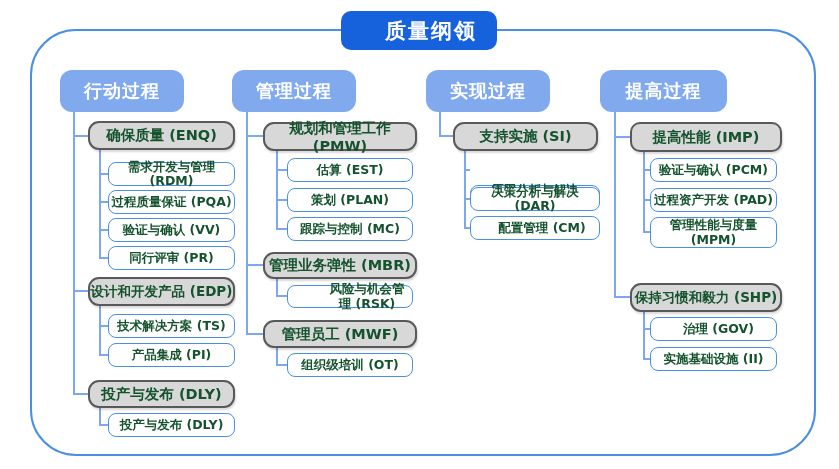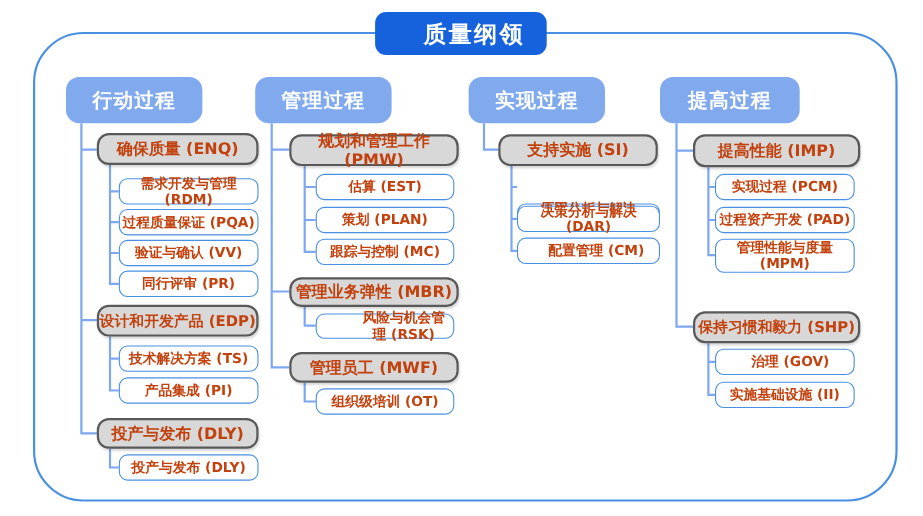--- a/index.html
+++ b/index.html
@@ -2,21 +2,21 @@
 <html><head>
 <meta charset="utf-8">
 <style>
   html,body{margin:0;padding:0;background:#ffffff;}
   body{font-family:"DejaVu Sans","Liberation Sans",sans-serif;}
   .stage{position:relative;width:839px;height:469px;background:#ffffff;overflow:hidden;}
   .frame{position:absolute;left:30px;top:29px;width:786px;height:427px;
          border:2px solid #4a90e2;border-radius:46px;box-sizing:border-box;background:#ffffff;}
   .connectors{position:absolute;left:0;top:0;width:839px;height:469px;pointer-events:none;}
   .node{position:absolute;display:flex;align-items:center;justify-content:center;
-        text-align:center;box-sizing:border-box;color:#c2410c;}
+        text-align:center;box-sizing:border-box;color:#14532d;}
   .title{background:#1662dd;color:#ffffff;font-weight:bold;font-size:21px;
          border-radius:10px;letter-spacing:2px;z-index:3;}
   .col-header{background:#81aaee;color:#ffffff;font-weight:bold;font-size:18px;
               border-radius:12px;letter-spacing:1px;z-index:2;}
   .group{background:#d8d8d8;border:2px solid #595959;border-radius:11px;
          font-weight:bold;font-size:14.5px;z-index:2;box-shadow:1px 2px 2px rgba(0,0,0,0.15);}
   .leaf{background:#ffffff;border:1.5px solid #4a90e2;border-radius:8px;
         font-weight:bold;font-size:12.5px;line-height:1.15;z-index:2;padding:0 2px;}
 </style>
 </head>
@@ -73,21 +73,21 @@
   <div class="node group" style="left:263px;top:252px;width:154px;height:27px;">管理业务弹性 (MBR)</div>
   <div class="node leaf" style="left:287px;top:285px;width:126px;height:23px;padding-left:36px;">风险与机会管理 (RSK)</div>
   <div class="node group" style="left:263px;top:320px;width:154px;height:28px;">管理员工 (MWF)</div>
   <div class="node leaf" style="left:287px;top:353px;width:126px;height:24px;">组织级培训 (OT)</div>
 
   <div class="node group" style="left:453px;top:122px;width:145px;height:29px;">支持实施 (SI)</div>
   <div class="node leaf" style="left:470px;top:158px;width:130px;height:24px;margin-top:27px;">原因分析与解决 (CAR)</div>
   <div class="node leaf" style="left:470px;top:187px;width:130px;height:24px;">决策分析与解决 (DAR)</div>
   <div class="node leaf" style="left:470px;top:216px;width:130px;height:24px;padding-left:16px;">配置管理 (CM)</div>
 
-  <div class="node group" style="left:630px;top:122px;width:152px;height:30px;">提高性能 (IMP)</div>
-  <div class="node leaf" style="left:650px;top:158px;width:127px;height:24px;">实现过程 (PCM)</div>
+  <div class="node group" style="left:630px;top:122px;width:152px;height:30px;border-radius:10px;">提高性能 (IMP)</div>
+  <div class="node leaf" style="left:650px;top:158px;width:127px;height:24px;">验证与确认 (PCM)</div>
   <div class="node leaf" style="left:650px;top:188px;width:127px;height:24px;">过程资产开发 (PAD)</div>
   <div class="node leaf" style="left:650px;top:217px;width:127px;height:31px;">管理性能与度量 (MPM)</div>
   <div class="node group" style="left:630px;top:283px;width:152px;height:29px;font-size:13.5px;">保持习惯和毅力 (SHP)</div>
   <div class="node leaf" style="left:650px;top:317px;width:127px;height:24px;padding-left:12px;">治理 (GOV)</div>
   <div class="node leaf" style="left:650px;top:347px;width:127px;height:24px;">实施基础设施 (II)</div>
 
 </div>
 
 </body></html>

